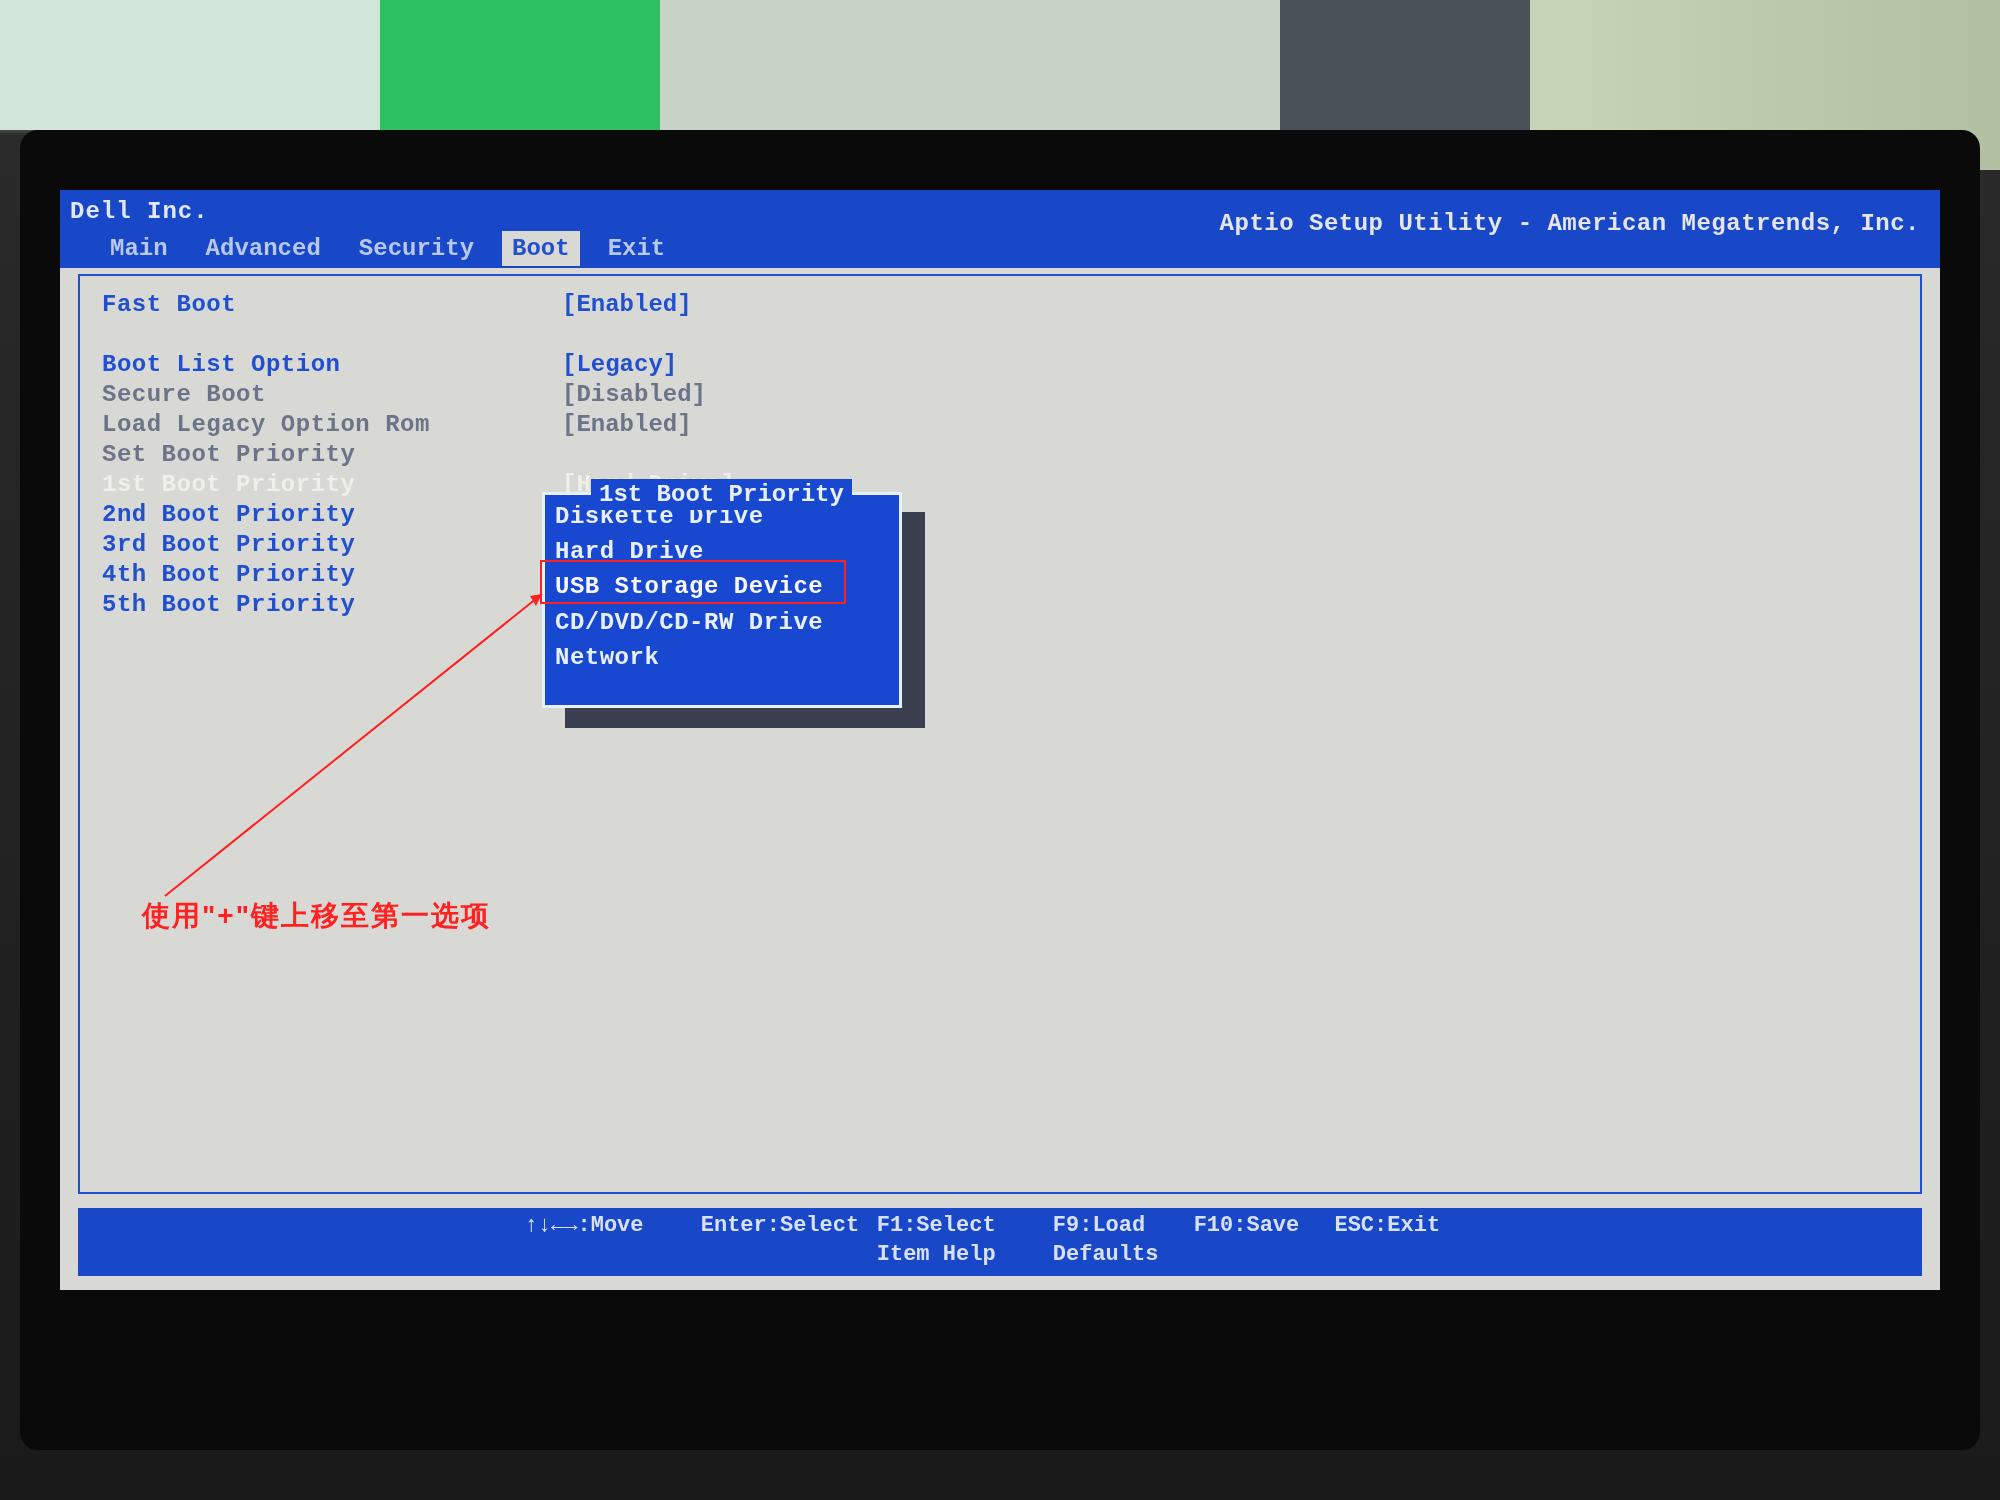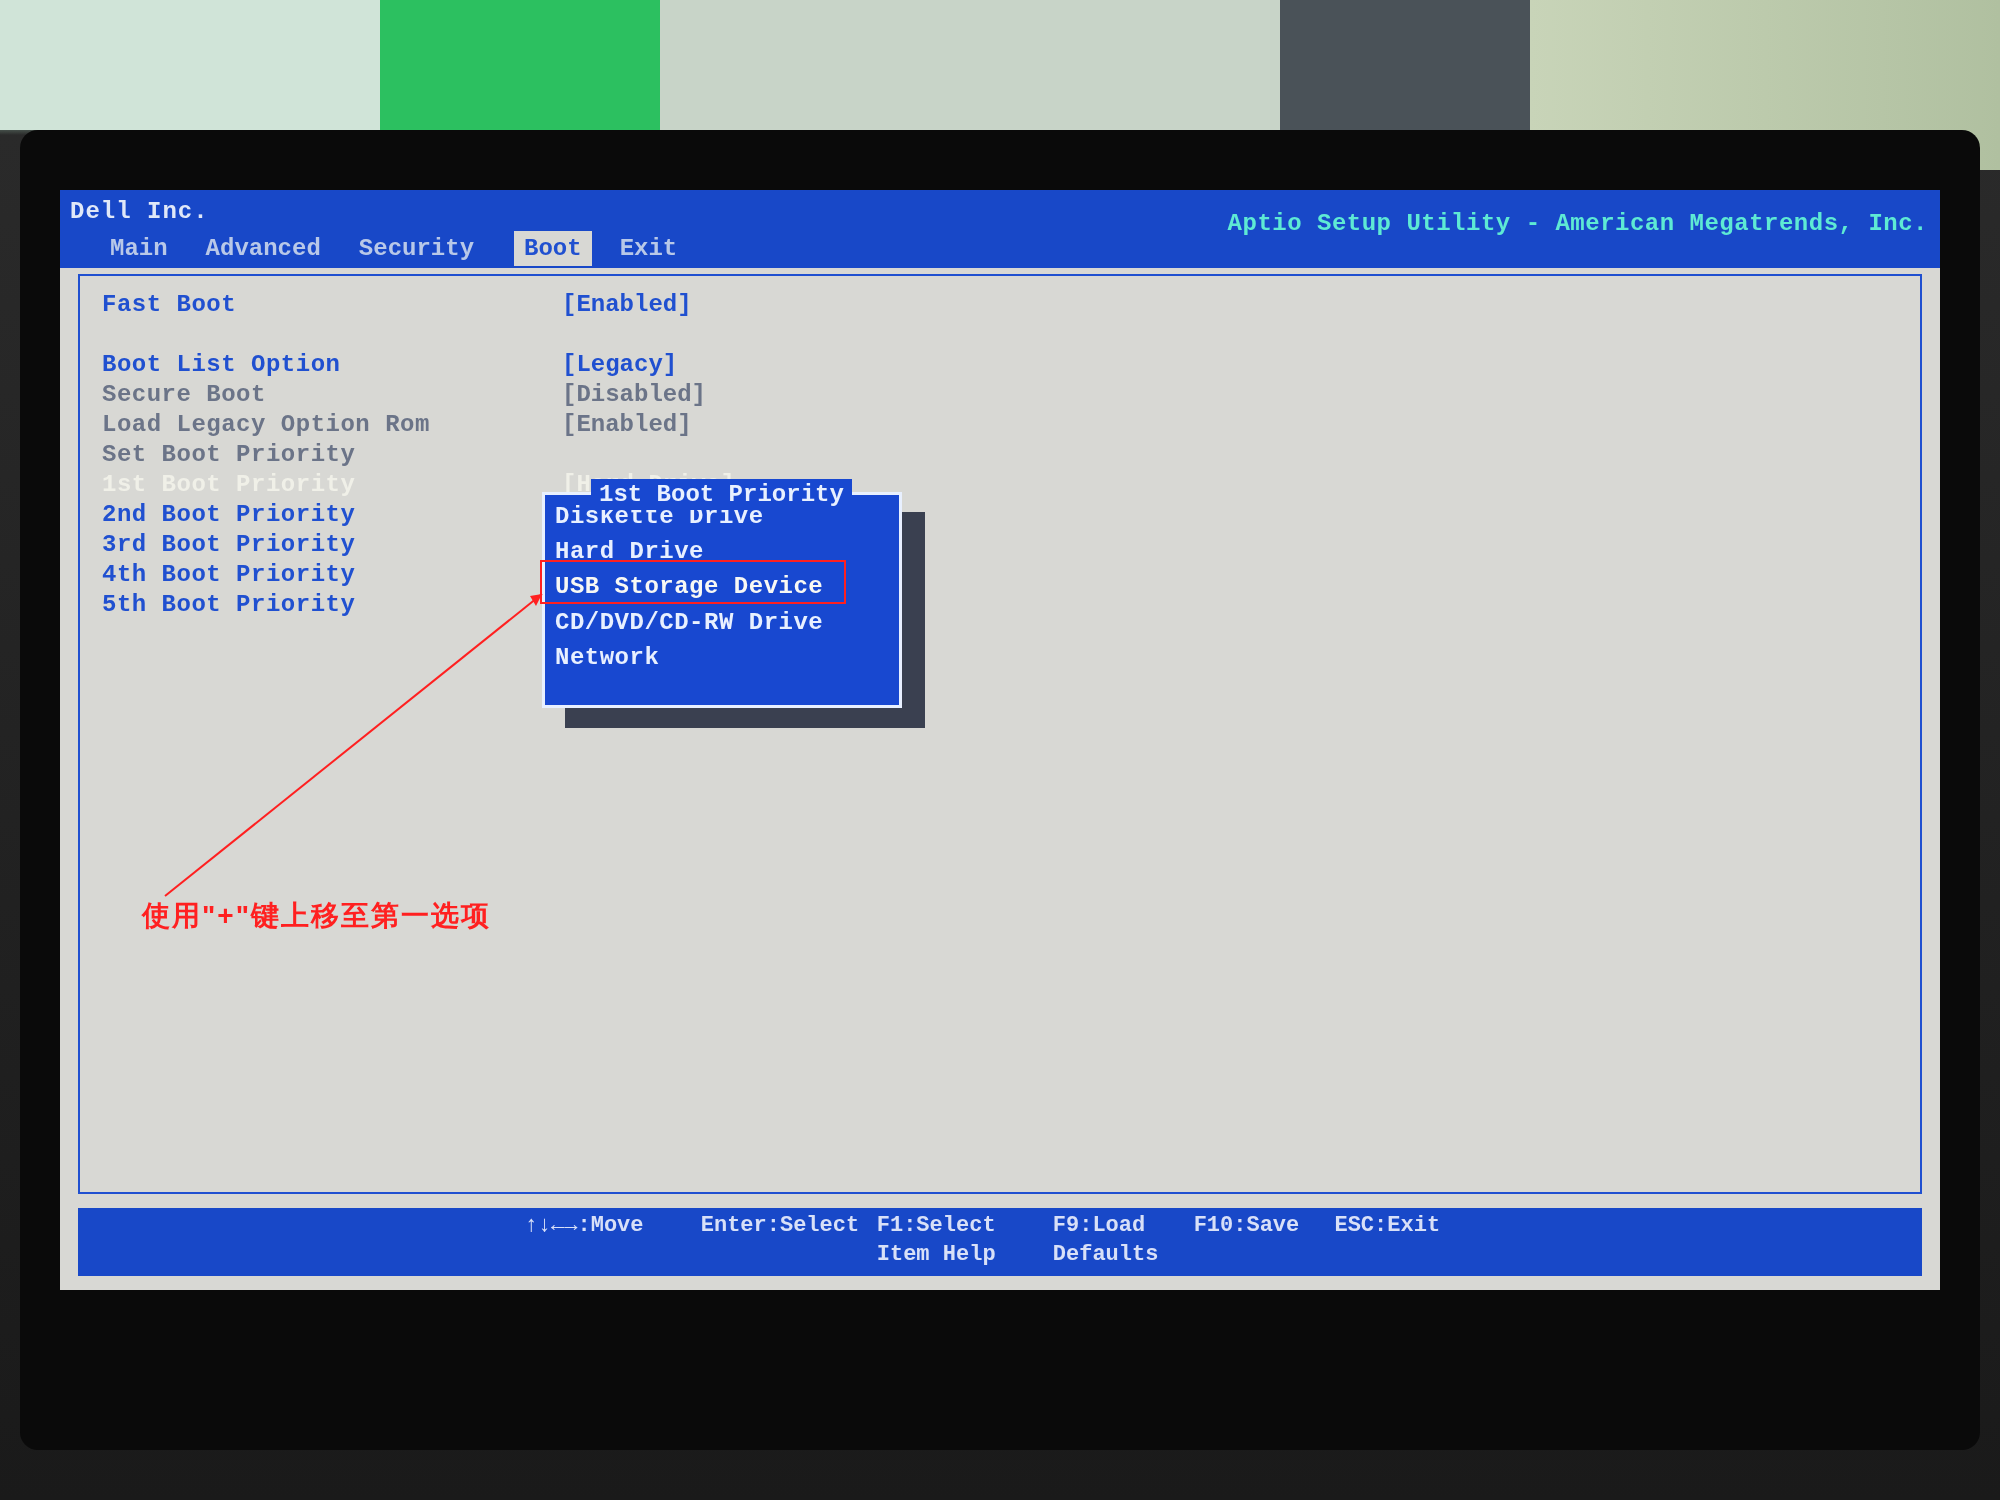--- a/index.html
+++ b/index.html
@@ -50,27 +50,26 @@
     margin-left: 30px;
     font-size: 24px;
   }
   .tab {
     padding: 2px 10px;
     color: #b8c8e8;
   }
   .tab.active {
     background: #d8d8d4;
     color: #2050d0;
-    margin-left: 12px;
   }
   .utility-title {
     position: absolute;
-    right: 12px;
+    right: 20px;
     top: 18px;
-    color: #5eead4;
+    color: #e5e5e5;
     font-size: 24px;
     letter-spacing: 0.5px;
   }
   
   .panel {
     border: 2px solid #2050d0;
     margin: 6px 18px 8px 18px;
     height: 920px;
     padding: 14px 22px;
     position: relative;

